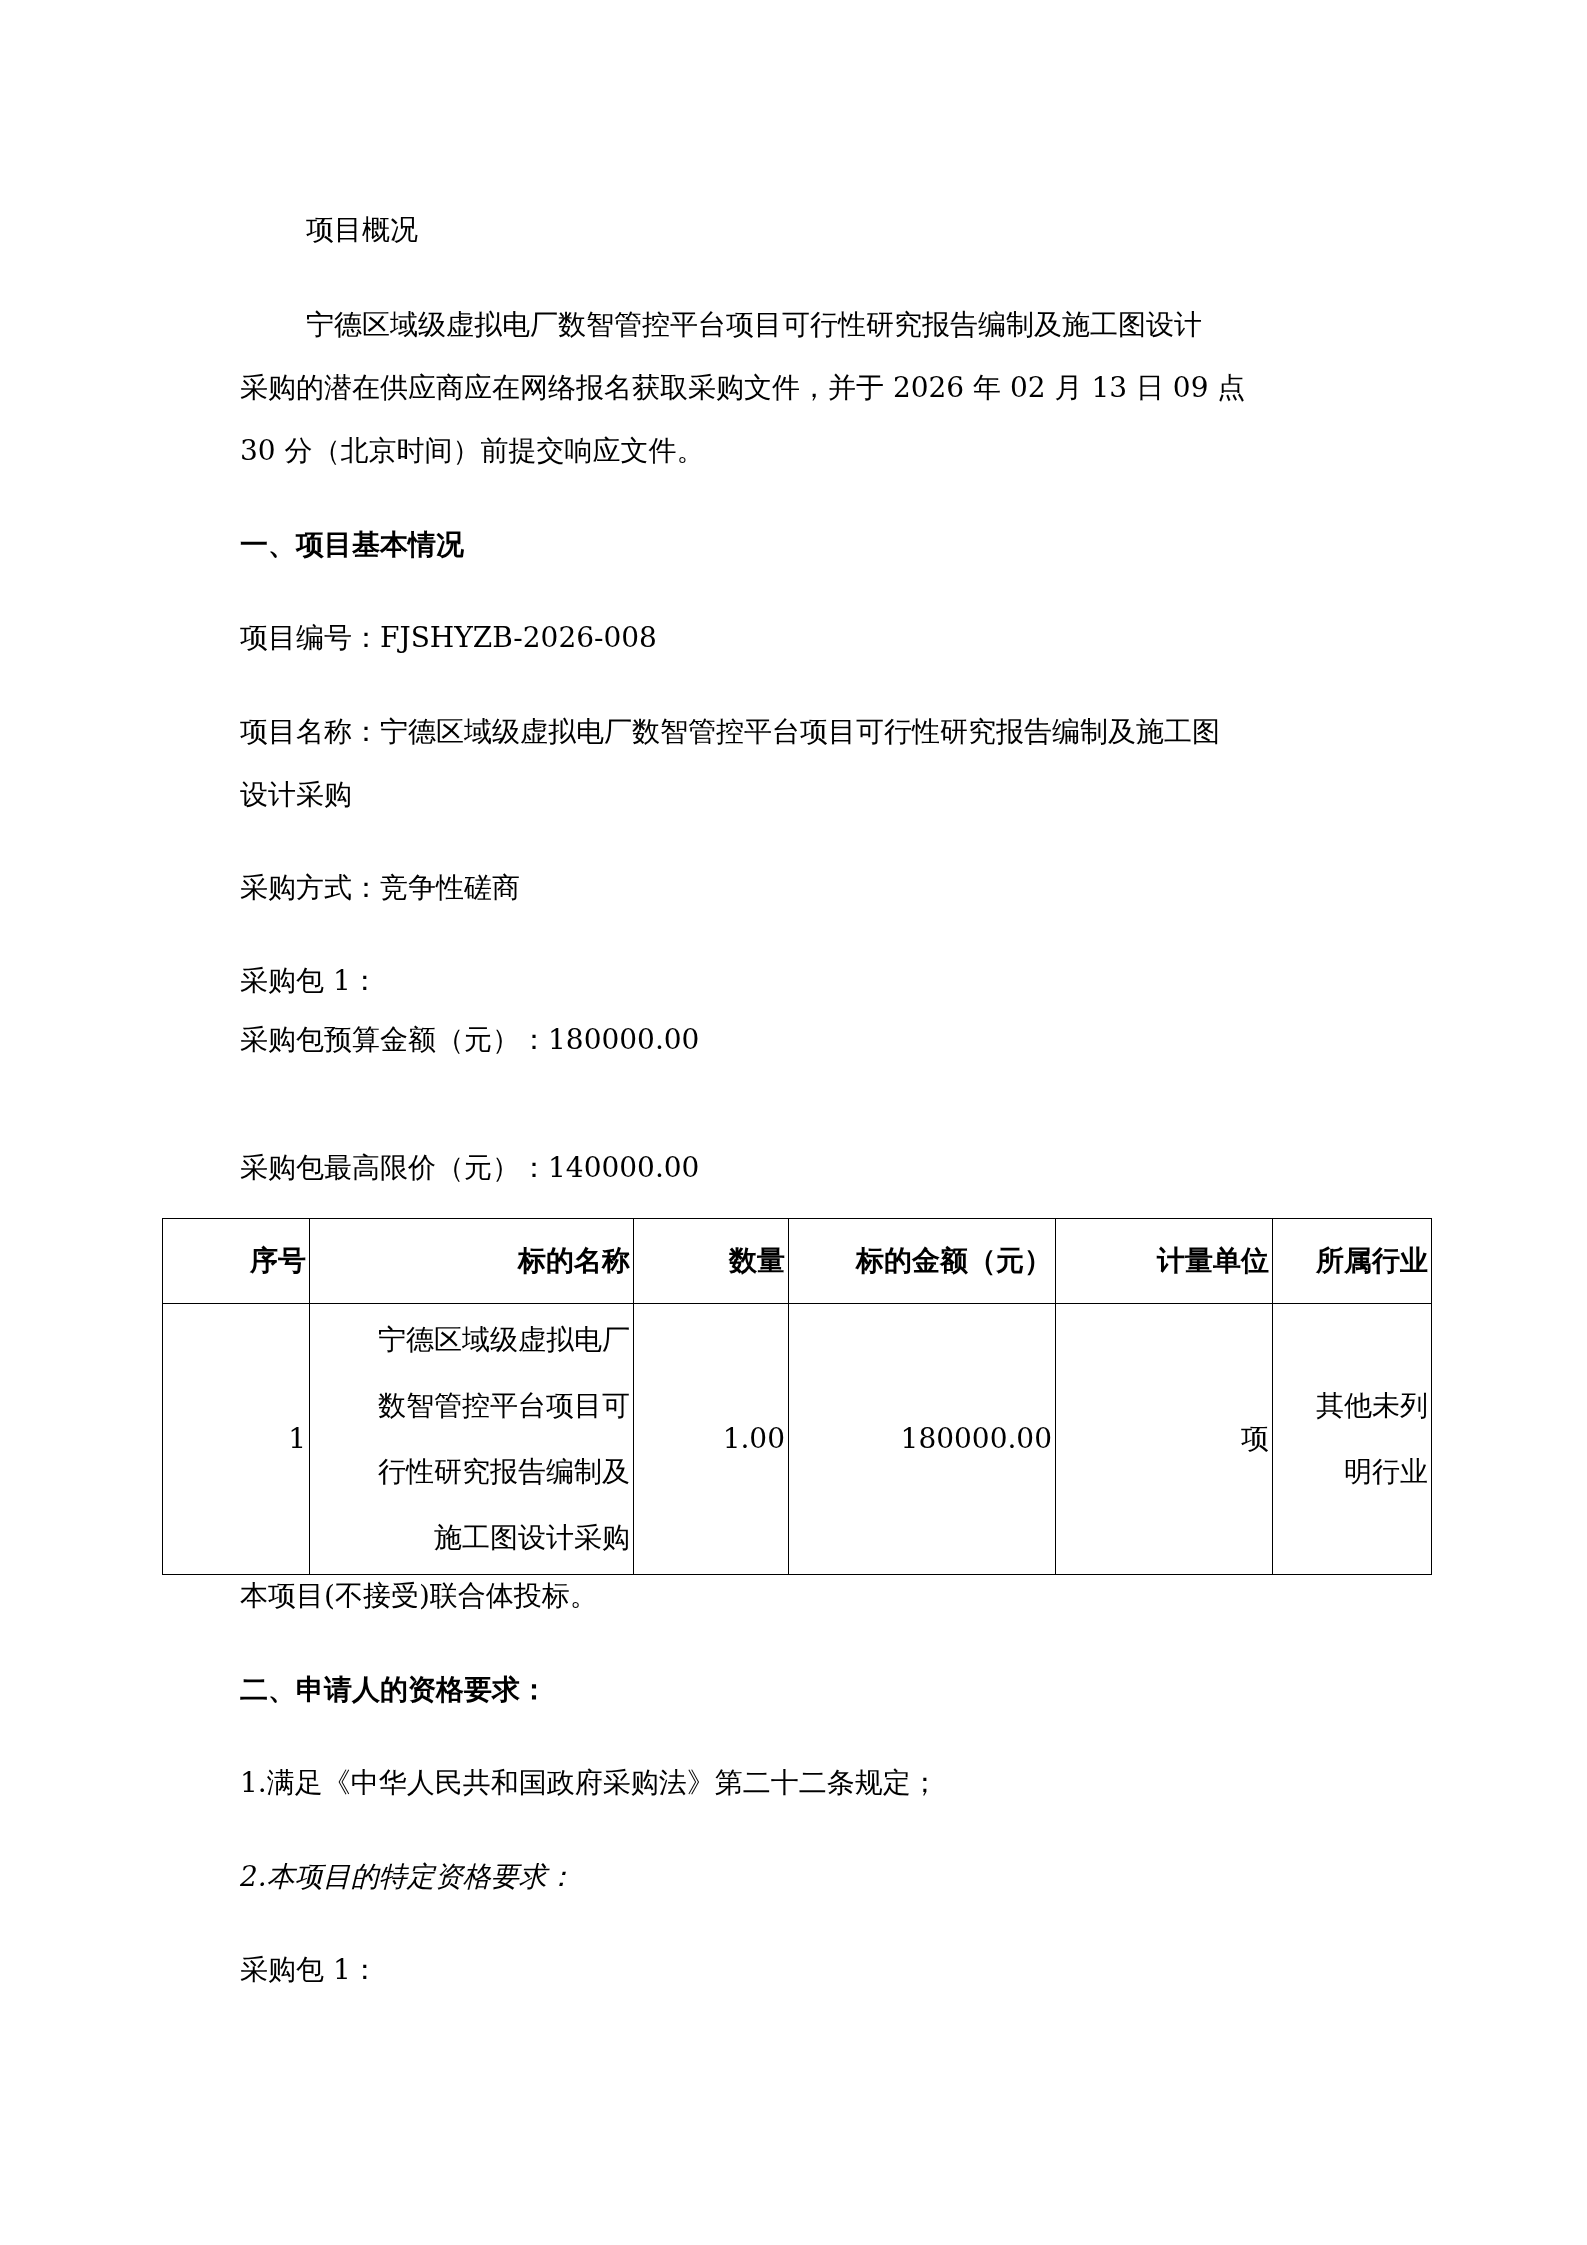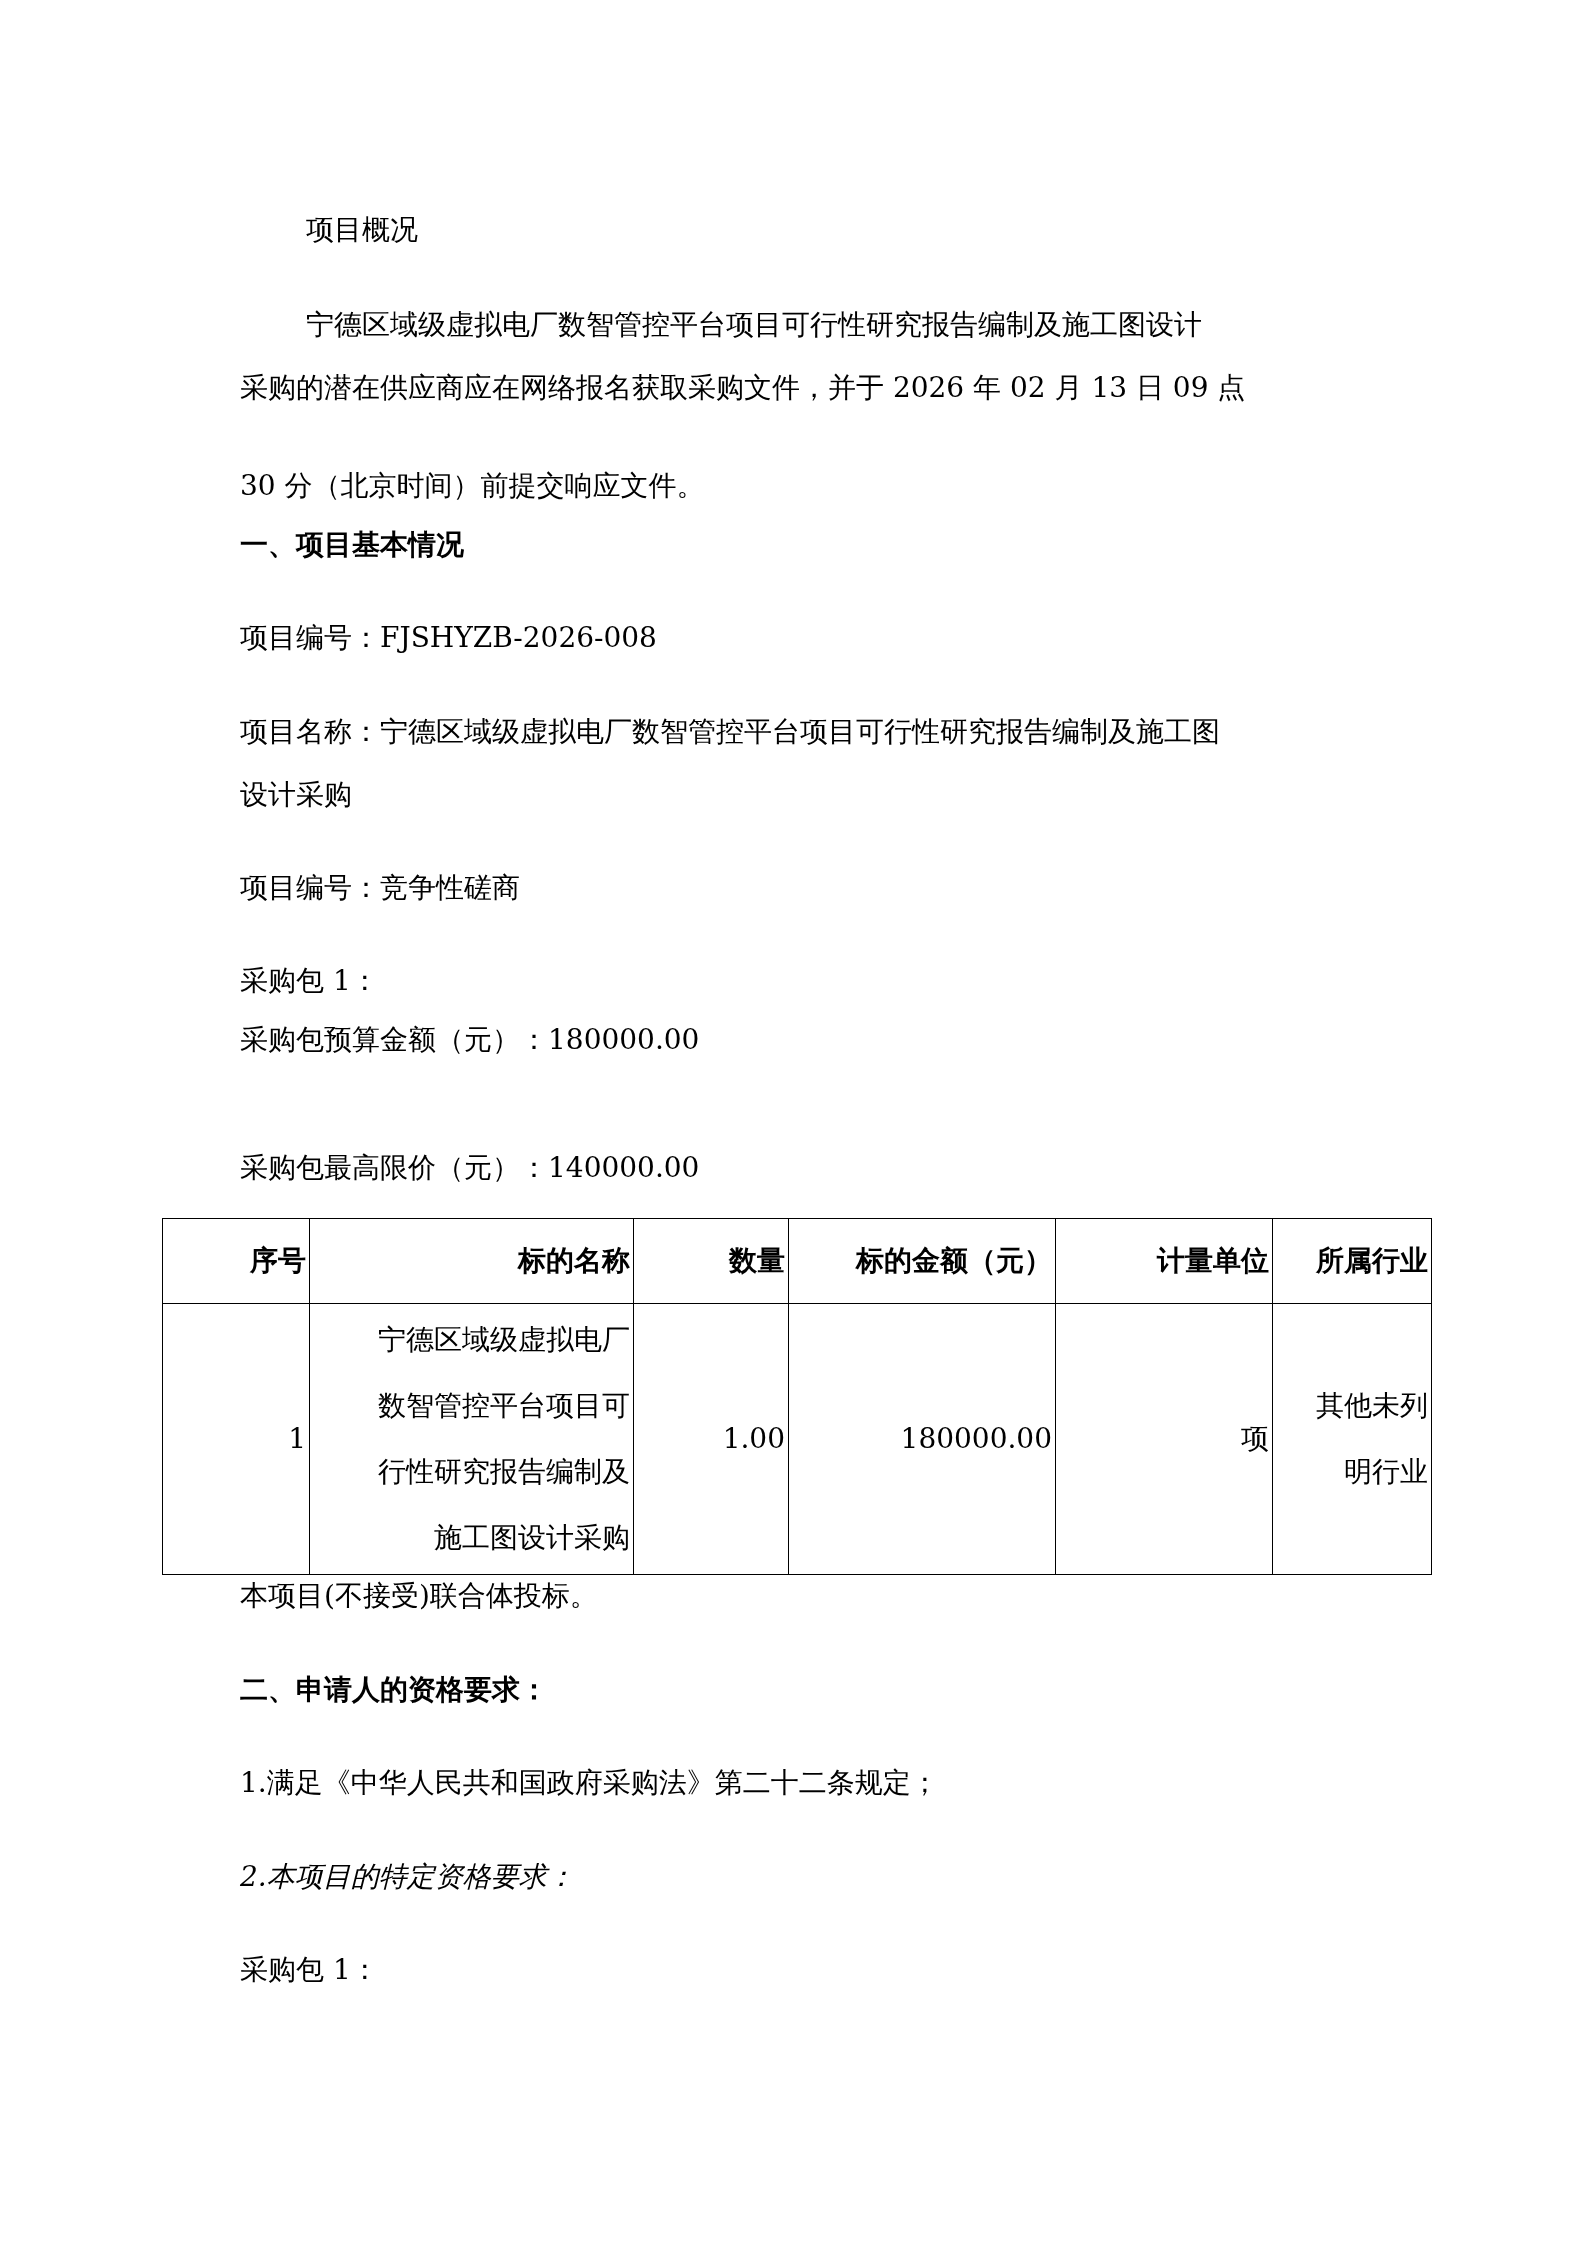--- a/index.html
+++ b/index.html
@@ -20,27 +20,27 @@
     }
     table.items th { height: 78px; font-weight: bold; }
     table.items td { height: 254px; line-height: 66px; }
   </style>
 </head>
 <body>
 
 <div class="line indent" style="top:210px;">项目概况</div>
 <div class="line indent" style="top:305px;">宁德区域级虚拟电厂数智管控平台项目可行性研究报告编制及施工图设计</div>
 <div class="line" style="top:368px;">采购的潜在供应商应在网络报名获取采购文件，并于 2026 年 02 月 13 日 09 点</div>
-<div class="line" style="top:431px;margin-top:35px;">30 分（北京时间）前提交响应文件。</div>
+<div class="line" style="top:431px;">30 分（北京时间）前提交响应文件。</div>
 
 <div class="line bold" style="top:525px;">一、项目基本情况</div>
 <div class="line" style="top:618px;">项目编号：FJSHYZB-2026-008</div>
 <div class="line" style="top:712px;">项目名称：宁德区域级虚拟电厂数智管控平台项目可行性研究报告编制及施工图</div>
 <div class="line" style="top:775px;">设计采购</div>
-<div class="line" style="top:868px;">项目编号：竞争性磋商</div>
+<div class="line" style="top:868px;">采购方式：竞争性磋商</div>
 <div class="line" style="top:961px;">采购包 1：</div>
 <div class="line" style="top:1020px;">采购包预算金额（元）：180000.00</div>
 <div class="line" style="top:1148px;">采购包最高限价（元）：140000.00</div>
 
 <table class="items">
   <thead>
     <tr>
       <th style="width:140px;">序号</th>
       <th style="width:317px;">标的名称</th>
       <th style="width:148px;">数量</th>

